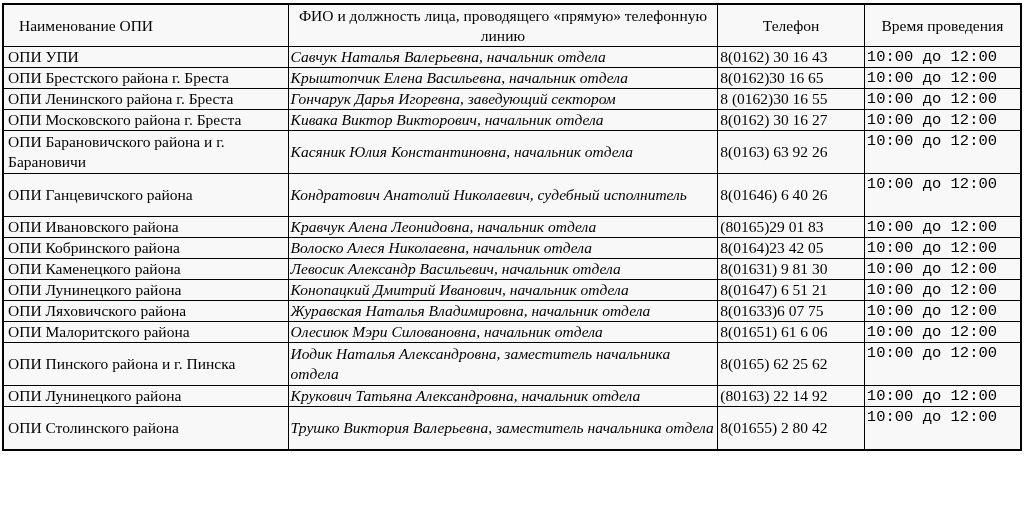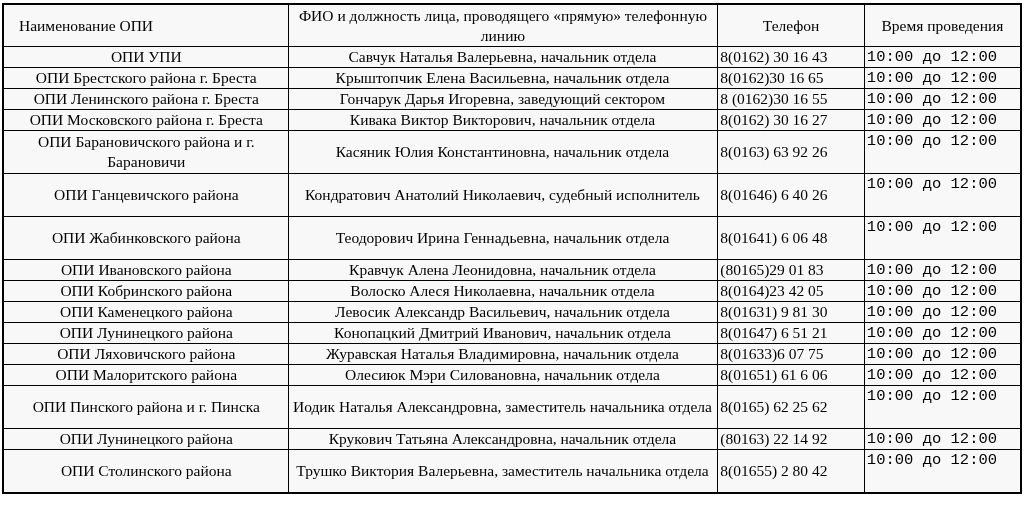--- a/index.html
+++ b/index.html
@@ -45,22 +45,22 @@
     text-align: left;
     padding-left: 15px;
   }
   tbody td {
     height: 20px;
     vertical-align: middle;
   }
   tr.tall td {
     height: 42px;
   }
-  td.cell-opi    { text-align: center; padding-left: 4px; }
-  td.cell-person { text-align: center; padding-left: 2px; }
+  td.cell-opi    { text-align: left; padding-left: 4px; }
+  td.cell-person { text-align: left; padding-left: 2px; font-style: italic; }
   td.cell-phone  { text-align: left; padding-left: 2px; }
   td.cell-time   { text-align: left; padding-left: 2px; vertical-align: top; padding-top: 0; font-family: Liberation Mono, monospace; }
 </style>
 </head>
 <body>
 
 <div class="page">
   <table class="main-table">
     <colgroup>
       <col class="c1">
@@ -104,26 +104,20 @@
         <tr class="tall">
     <td class="cell-opi">ОПИ Барановичского района и г. Барановичи</td>
     <td class="cell-person">Касяник Юлия Константиновна, начальник отдела</td>
     <td class="cell-phone">8(0163) 63 92 26</td>
     <td class="cell-time">10:00 до 12:00</td>
   </tr>
         <tr class="tall">
     <td class="cell-opi">ОПИ Ганцевичского района</td>
     <td class="cell-person">Кондратович Анатолий Николаевич, судебный исполнитель</td>
     <td class="cell-phone">8(01646) 6 40 26</td>
-    <td class="cell-time">10:00 до 12:00</td>
-  </tr>
-        <tr class="tall">
-    <td class="cell-opi">ОПИ Жабинковского района</td>
-    <td class="cell-person">Теодорович Ирина Геннадьевна, начальник отдела</td>
-    <td class="cell-phone">8(01641) 6 06 48</td>
     <td class="cell-time">10:00 до 12:00</td>
   </tr>
         <tr>
     <td class="cell-opi">ОПИ Ивановского района</td>
     <td class="cell-person">Кравчук Алена Леонидовна, начальник отдела</td>
     <td class="cell-phone">(80165)29 01 83</td>
     <td class="cell-time">10:00 до 12:00</td>
   </tr>
         <tr>
     <td class="cell-opi">ОПИ Кобринского района</td>

